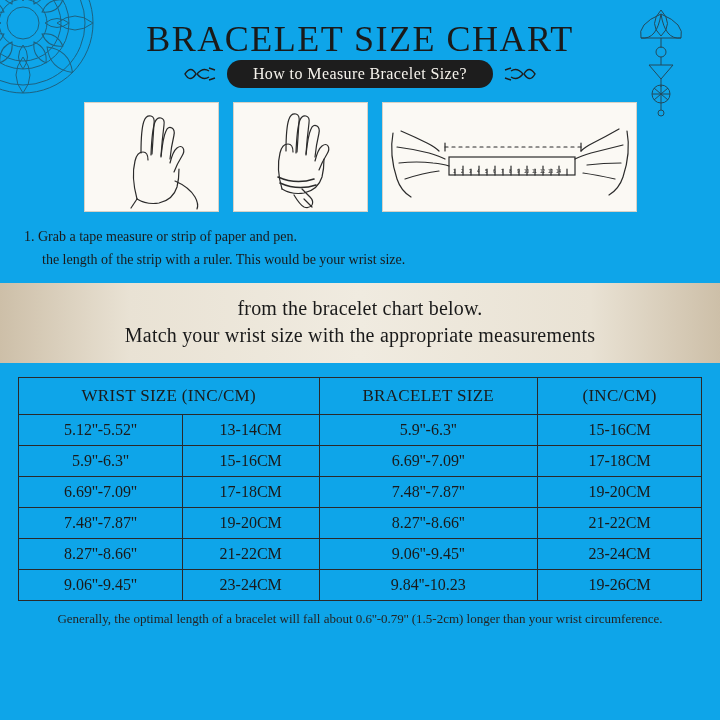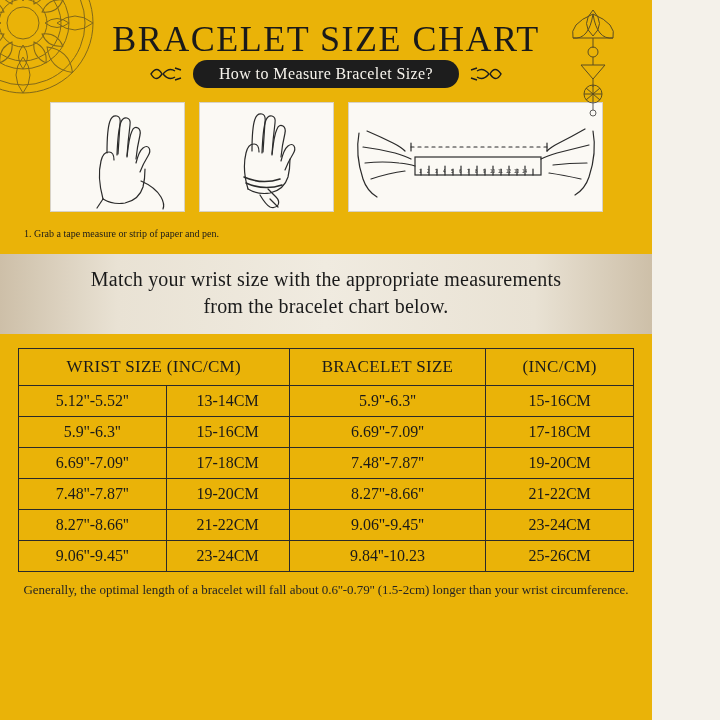--- a/index.html
+++ b/index.html
@@ -10,23 +10,23 @@
     width: 720px;
     height: 720px;
     background: #f4f1ea;
     font-family: "Liberation Serif", serif;
     color: #1a1a1a;
     overflow: hidden;
     position: relative;
   }
   .page {
     position: relative;
-    width: 652px;
+    width: 720px;
     height: 720px;
-    background: #eab308;
+    background: #0ea5e9;
   }
 
   
   .mandala {
     position: absolute;
     left: -52px;
     top: -52px;
     width: 150px;
     height: 150px;
     opacity: .55;
@@ -86,21 +86,21 @@
     background: #fbf9f4;
     border: 1px solid #d8d2c6;
     box-sizing: border-box;
   }
   .panel.small { width: 135px; height: 110px; }
   .panel.wide  { width: 255px; height: 110px; }
 
   
   .steps {
     margin: 14px 22px 0 22px;
-    font-size: 10px;
+    font-size: 14px;
     line-height: 1.62;
   }
   .steps .step {
     padding-left: 2px;
   }
   .steps .step .indent {
     display: block;
     padding-left: 18px;
   }
 
@@ -302,25 +302,28 @@
             <text x="157" y="70">12</text>
           <text x="165" y="70">13</text>
             <text x="173" y="70">14</text>
         </g>
       </svg>
     </div>
   </div>
 
   <div class="steps">
     <div class="step">1. Grab a tape measure or strip of paper and pen.</div>
+    <div class="step">
+        <span class="indent">the length of the strip with a ruler. This would be your wrist size.</span>
+      </div>
   </div>
 
   <div class="band">
+    <div>from the bracelet chart below.</div>
     <div>Match your wrist size with the appropriate measurements</div>
-    <div>from the bracelet chart below.</div>
   </div>
 
   <div class="table-wrap">
     <table>
       <thead>
         <tr>
           <th class="col-a" colspan="2">WRIST SIZE (INC/CM)</th>
           <th class="col-c">BRACELET SIZE</th>
           <th class="col-d">(INC/CM)</th>
         </tr>
@@ -353,21 +356,21 @@
         <tr>
           <td class="col-a">8.27''-8.66''</td>
           <td class="col-b">21-22CM</td>
           <td class="col-c">9.06''-9.45''</td>
           <td class="col-d">23-24CM</td>
         </tr>
         <tr>
           <td class="col-a">9.06''-9.45''</td>
           <td class="col-b">23-24CM</td>
           <td class="col-c">9.84''-10.23</td>
-          <td class="col-d">25-26CM</td>
+          <td class="col-d">19-26CM</td>
         </tr>
       </tbody>
     </table>
   </div>
 
   <div class="footnote">Generally, the optimal length of a bracelet will fall about 0.6''-0.79'' (1.5-2cm) longer than your wrist circumference.</div>
 
 </div>
 
 </body></html>

